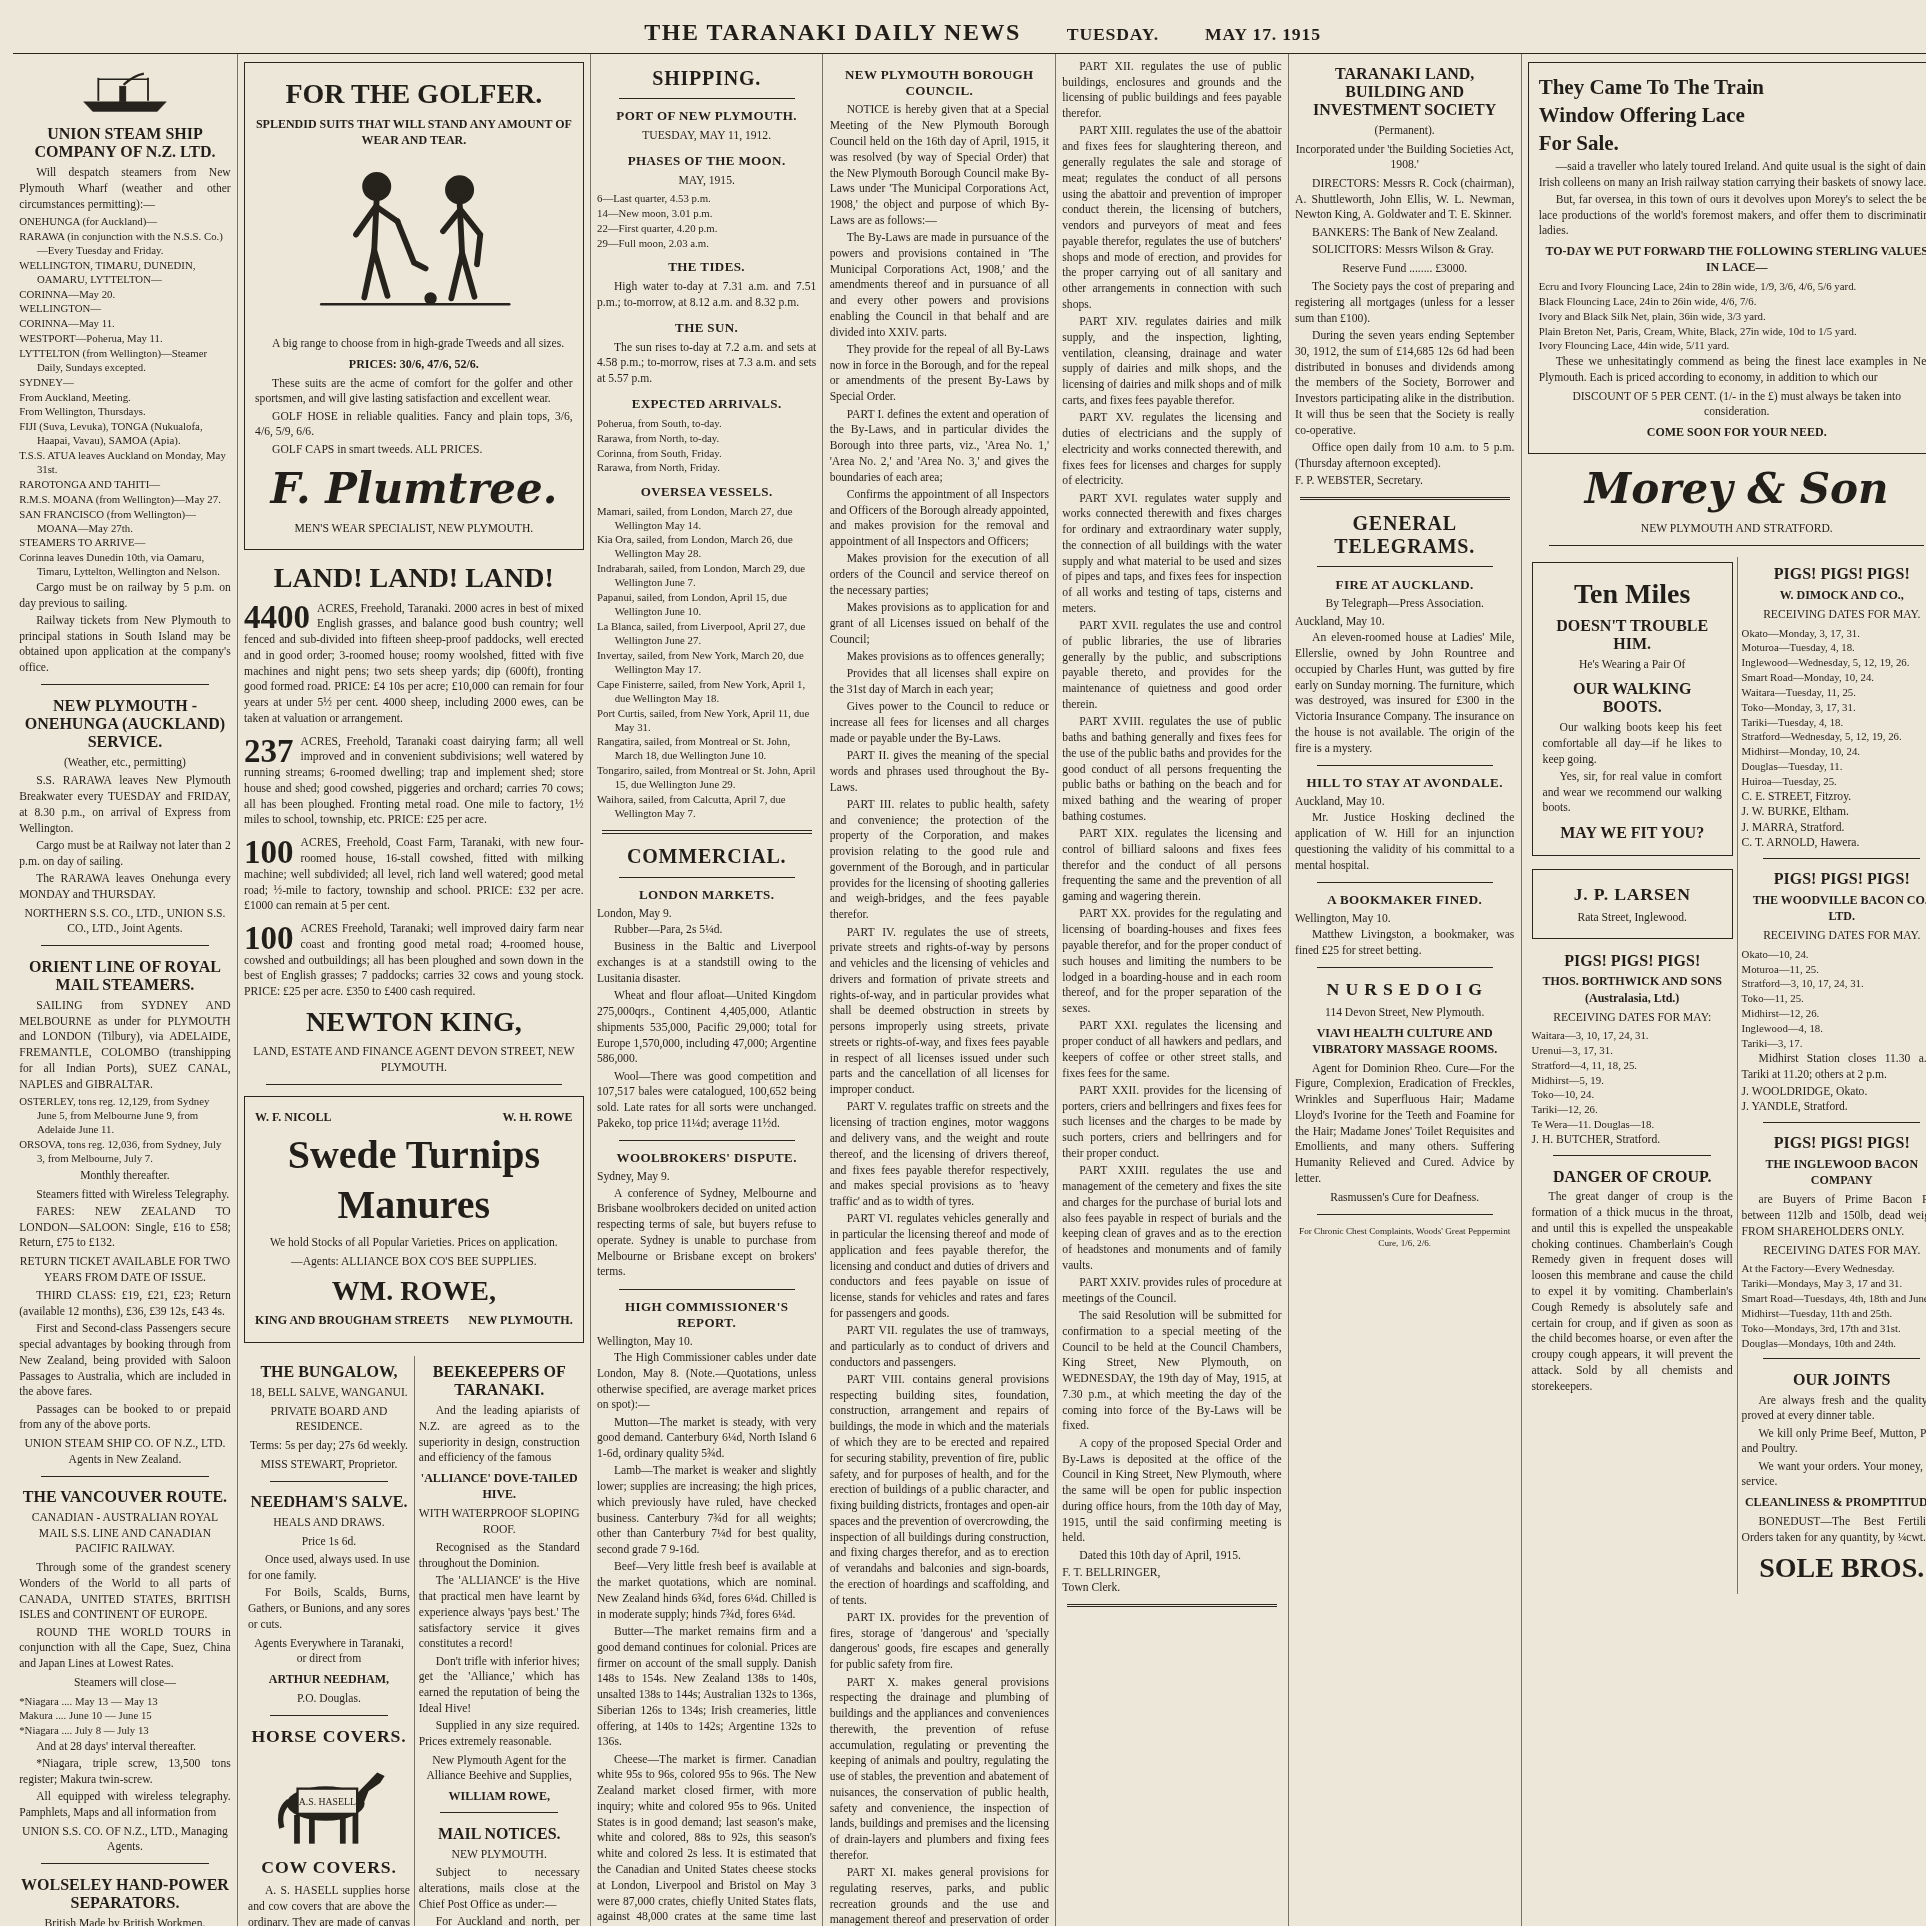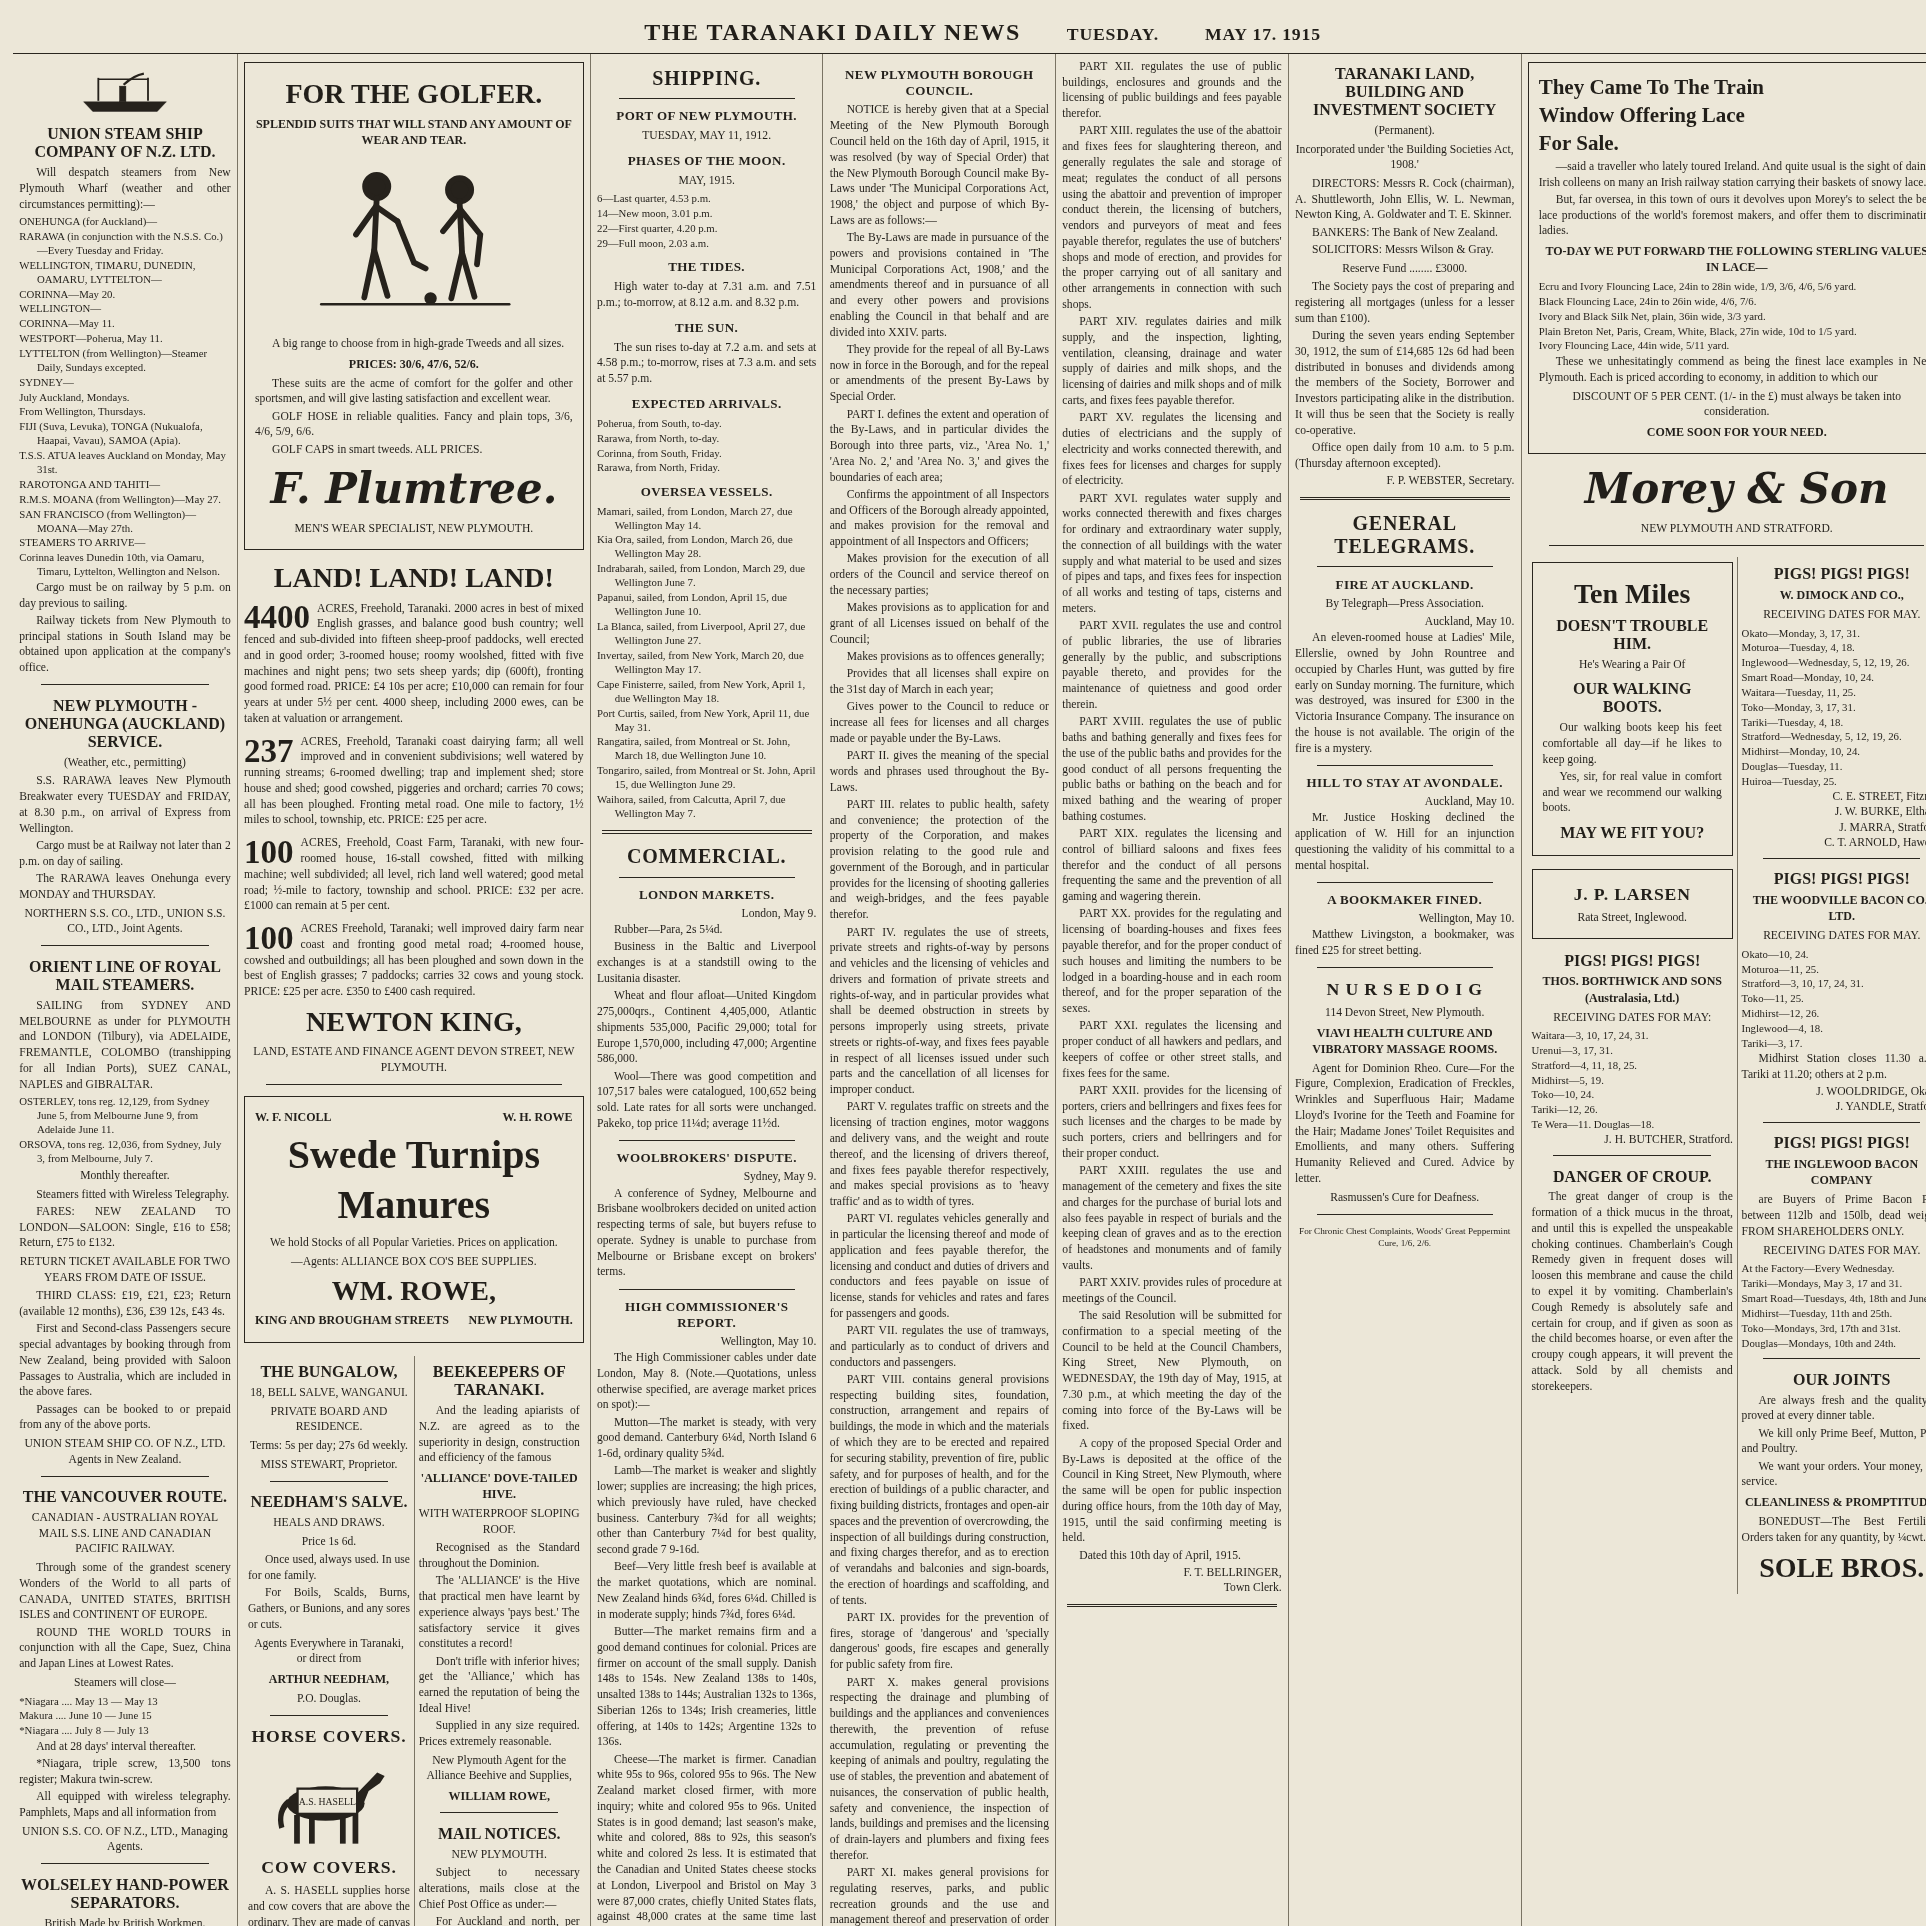--- a/index.html
+++ b/index.html
@@ -21,21 +21,21 @@
   .boxed{border:1.9px solid #2a261f;padding:9.2px 10px;margin:4.6px 0 13px;}
 
   .i-h1{font-size:20px;font-weight:bold;text-align:center;letter-spacing:0.8px;margin:9.2px 0 4.6px;}
   .i-h2{font-size:13px;font-weight:bold;text-align:center;letter-spacing:0.4px;margin:9.2px 0 3.9px;}
   .i-h3{font-size:16px;font-weight:bold;text-align:center;margin:7.7px 0 3.9px;}
   .i-p{font-size:11.6px;line-height:1.36;text-align:justify;text-indent:17px;margin:1.5px 0;}
   .i-pc{font-size:11.6px;line-height:1.34;text-align:center;margin:3.1px 0;}
   .i-pcb{font-size:12px;line-height:1.34;text-align:center;font-weight:bold;margin:3.9px 0;}
   .i-ps{font-size:9.2px;line-height:1.3;text-align:center;margin:2.3px 0;}
   .i-l{font-size:10.8px;line-height:1.3;margin:0.8px 0;padding-left:17.7px;text-indent:-17.7px;}
-  .i-sig{font-size:11.6px;text-align:right;margin:2.3px 0;}
+  .i-sig{font-size:11.6px;margin:2.3px 0;}
   .i-d1{font-size:40px;font-weight:bold;text-align:center;line-height:1.05;margin:8.5px 0;}
   .i-d2{font-size:28px;font-weight:bold;text-align:center;line-height:1.08;margin:7px 0;}
   .i-d3{font-size:17.7px;font-weight:bold;text-align:center;line-height:1.12;margin:5.4px 0;letter-spacing:0.8px;}
   .i-d3l{font-size:21px;font-weight:bold;text-align:left;line-height:1.18;margin:3.1px 0;}
   .i-script{font-style:italic;font-weight:bold;font-size:42px;text-align:center;line-height:1.05;margin:10px 0;font-family:"DejaVu Serif",serif;}
   .i-rule{border:0;border-top:1.2px solid #2a261f;margin:8.5px 21.6px;}
   .i-rule2{height:3.5px;border-top:1.2px solid #2a261f;border-bottom:1.2px solid #2a261f;margin:10px 4.6px;}
   .i-lr{display:flex;justify-content:space-between;font-size:12px;font-weight:bold;margin:4px 0;}
   .i-land{font-size:11.6px;line-height:1.36;text-align:justify;margin:7px 0;clear:left;}
   .i-land .num{float:left;font-size:33px;font-weight:bold;line-height:.82;margin:3.9px 7px 0 0;}
@@ -68,21 +68,21 @@
           <div class="i-p">Will despatch steamers from New Plymouth Wharf (weather and other circumstances permitting):—</div>
           <div class="i-l">ONEHUNGA (for Auckland)—</div>
           <div class="i-l">RARAWA (in conjunction with the N.S.S. Co.)—Every Tuesday and Friday.</div>
           <div class="i-l">WELLINGTON, TIMARU, DUNEDIN, OAMARU, LYTTELTON—</div>
           <div class="i-l">CORINNA—May 20.</div>
           <div class="i-l">WELLINGTON—</div>
           <div class="i-l">CORINNA—May 11.</div>
           <div class="i-l">WESTPORT—Poherua, May 11.</div>
           <div class="i-l">LYTTELTON (from Wellington)—Steamer Daily, Sundays excepted.</div>
           <div class="i-l">SYDNEY—</div>
-          <div class="i-l">July Auckland, Mondays.</div>
+          <div class="i-l">From Auckland, Meeting.</div>
           <div class="i-l">From Wellington, Thursdays.</div>
           <div class="i-l">FIJI (Suva, Levuka), TONGA (Nukualofa, Haapai, Vavau), SAMOA (Apia).</div>
           <div class="i-l">T.S.S. ATUA leaves Auckland on Monday, May 31st.</div>
           <div class="i-l">RAROTONGA AND TAHITI—</div>
           <div class="i-l">R.M.S. MOANA (from Wellington)—May 27.</div>
           <div class="i-l">SAN FRANCISCO (from Wellington)—MOANA—May 27th.</div>
           <div class="i-l">STEAMERS TO ARRIVE—</div>
           <div class="i-l">Corinna leaves Dunedin 10th, via Oamaru, Timaru, Lyttelton, Wellington and Nelson.</div>
           <div class="i-p">Cargo must be on railway by 5 p.m. on day previous to sailing.</div>
           <div class="i-p">Railway tickets from New Plymouth to principal stations in South Island may be obtained upon application at the company's office.</div>

